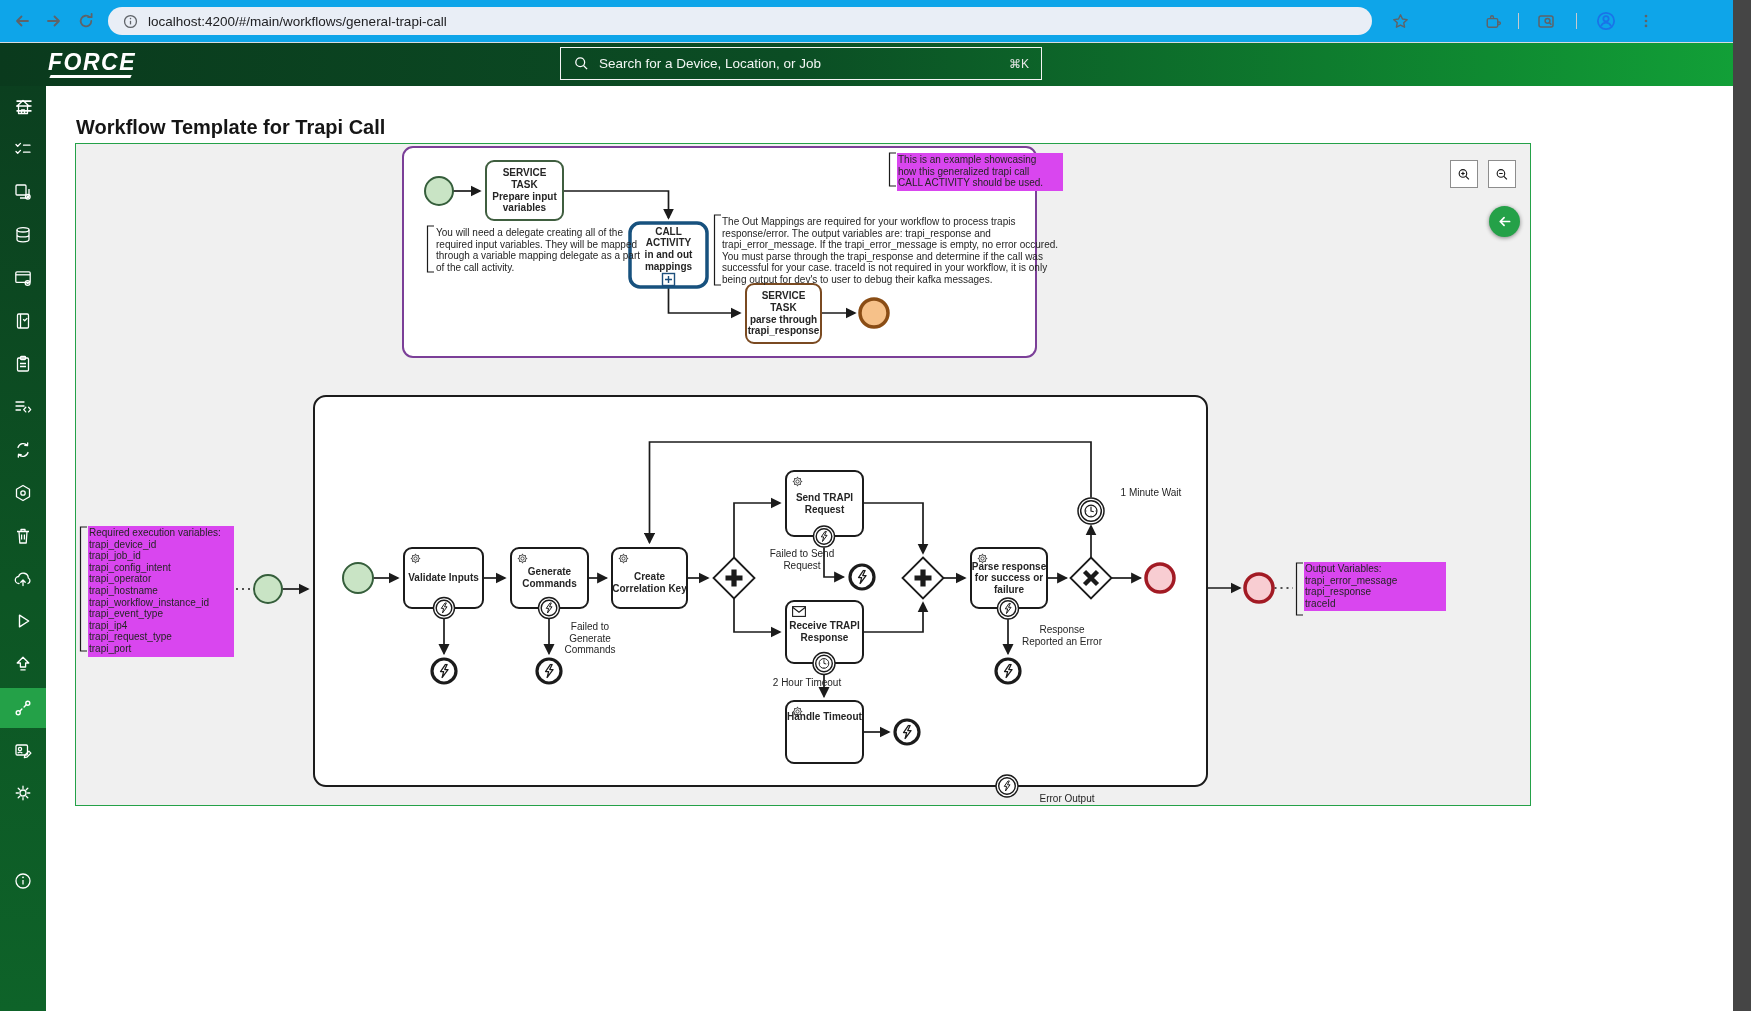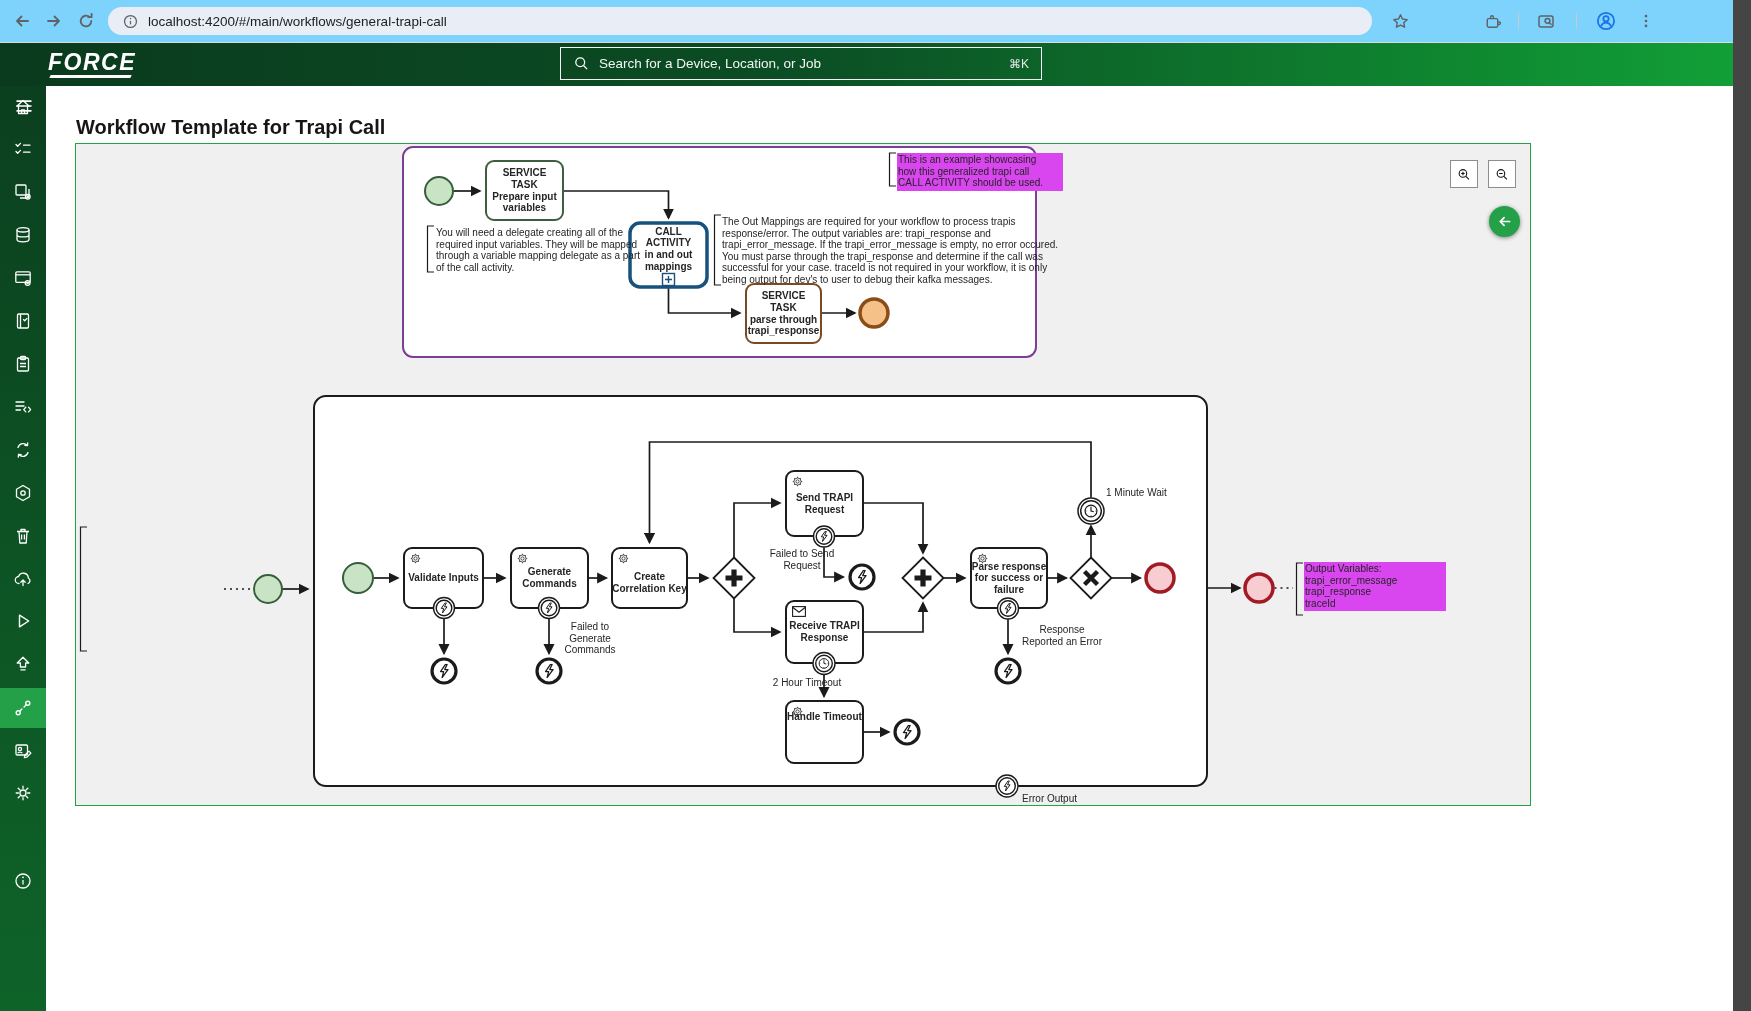--- a/index.html
+++ b/index.html
@@ -1,19 +1,19 @@
 <!DOCTYPE html>
 <html><head>
 <meta charset="utf-8">
 <style>
   html,body{margin:0;padding:0;}
   body{width:1751px;height:1011px;position:relative;overflow:hidden;background:#fff;
        font-family:"Liberation Sans",sans-serif;color:#161616;}
   
-  .browser-bar{position:absolute;left:0;top:0;width:1751px;height:42px;background:#7dd3fc;
+  .browser-bar{position:absolute;left:0;top:0;width:1751px;height:42px;background:#0ea5e9;
                border-bottom:1px solid #d8dbe0;z-index:5;}
   .bicon{position:absolute;top:7px;width:28px;height:28px;display:flex;align-items:center;
          justify-content:center;border-radius:50%;}
   .url-pill{position:absolute;left:108px;top:7px;width:1264px;height:28px;background:#e9eef6;
             border-radius:14px;display:flex;align-items:center;gap:9px;padding:0 14px;box-sizing:border-box;}
   .url-text{font-size:13.5px;color:#202124;white-space:nowrap;}
   .vsep{position:absolute;top:13px;width:1px;height:16px;background:#c7cace;}
   
   .navbar{position:absolute;left:0;top:42px;width:1751px;height:44px;z-index:4;
           background:linear-gradient(90deg,#0a3a1d 0%,#0b4d24 45%,#0f8a31 85%,#12a138 100%);}
@@ -32,21 +32,21 @@
   .sb-item{position:absolute;left:0;width:46px;height:40px;display:flex;align-items:center;justify-content:center;}
   .sb-item.active{background:#24a148;}
   
   .page-title{position:absolute;left:76px;top:103px;font-size:20px;font-weight:700;color:#161616;}
   .canvas{position:absolute;left:75px;top:143px;width:1454px;height:661px;background:#f0f0f0;
           border:1.5px solid #24a148;box-sizing:content-box;}
   .canvas svg.diagram{position:absolute;left:0;top:0;}
   
   .nl{position:absolute;display:flex;align-items:center;justify-content:center;text-align:center;
       font-size:10px;line-height:1.16;color:#252525;white-space:pre-line;font-weight:bold;}
-  .fl{position:absolute;font-size:10px;line-height:1.16;color:#252525;white-space:pre-line;}
+  .fl{position:absolute;font-size:10px;line-height:1.16;color:#252525;white-space:pre-line;text-align:center;}
   .fl.ctr{text-align:center;}
   .ann{position:absolute;font-size:10px;line-height:1.16;color:#252525;white-space:pre-line;text-align:left;}
   .ann.bg{background:#d946ef;padding:1px 3px 2px 1px;}
   
   .zoom-btn{position:absolute;width:28px;height:28px;background:#fff;border:1px solid #8d8d8d;
             display:flex;align-items:center;justify-content:center;box-sizing:border-box;}
   .back-btn{position:absolute;width:31px;height:31px;border-radius:50%;background:#24a148;border:none;
             display:flex;align-items:center;justify-content:center;box-shadow:0 1px 4px rgba(0,0,0,.45);}
   .right-strip{position:absolute;right:0;top:0;width:18px;height:1011px;background:#454545;z-index:20;}
 </style>
@@ -511,20 +511,31 @@
   <div class="ann" style="left:360px;top:83px;width:290px">You will need a delegate creating all of the
 required input variables. They will be mapped
 through a variable mapping delegate as a part
 of the call activity.</div>
   <div class="ann" style="left:646px;top:72px;width:388px">The Out Mappings are required for your workflow to process trapis
 response/error. The output variables are: trapi_response and
 trapi_error_message. If the trapi_error_message is empty, no error occured.
 You must parse through the trapi_response and determine if the call was
 successful for your case. traceId is not required in your workflow, it is only
 being output for dev's to user to debug their kafka messages.</div>
+  <div class="ann bg" style="left:12px;top:382px;width:142px">Required execution variables:
+trapi_device_id
+trapi_job_id
+trapi_config_intent
+trapi_operator
+trapi_hostname
+trapi_workflow_instance_id
+trapi_event_type
+trapi_ip4
+trapi_request_type
+trapi_port</div>
   <div class="ann bg" style="left:1228px;top:418px;width:138px">Output Variables:
 trapi_error_message
 trapi_response
 traceId</div>
 
   <button class="zoom-btn" style="right:52px;top:16px">
     <svg width="17" height="17" viewBox="0 0 20 20" fill="none" stroke="#161616" stroke-width="1.6">
         <circle cx="8.5" cy="8.5" r="5.4"></circle>
         <path d="M12.7 12.7l4.3 4.3M6 8.5h5M8.5 6v5"></path>
       </svg>

